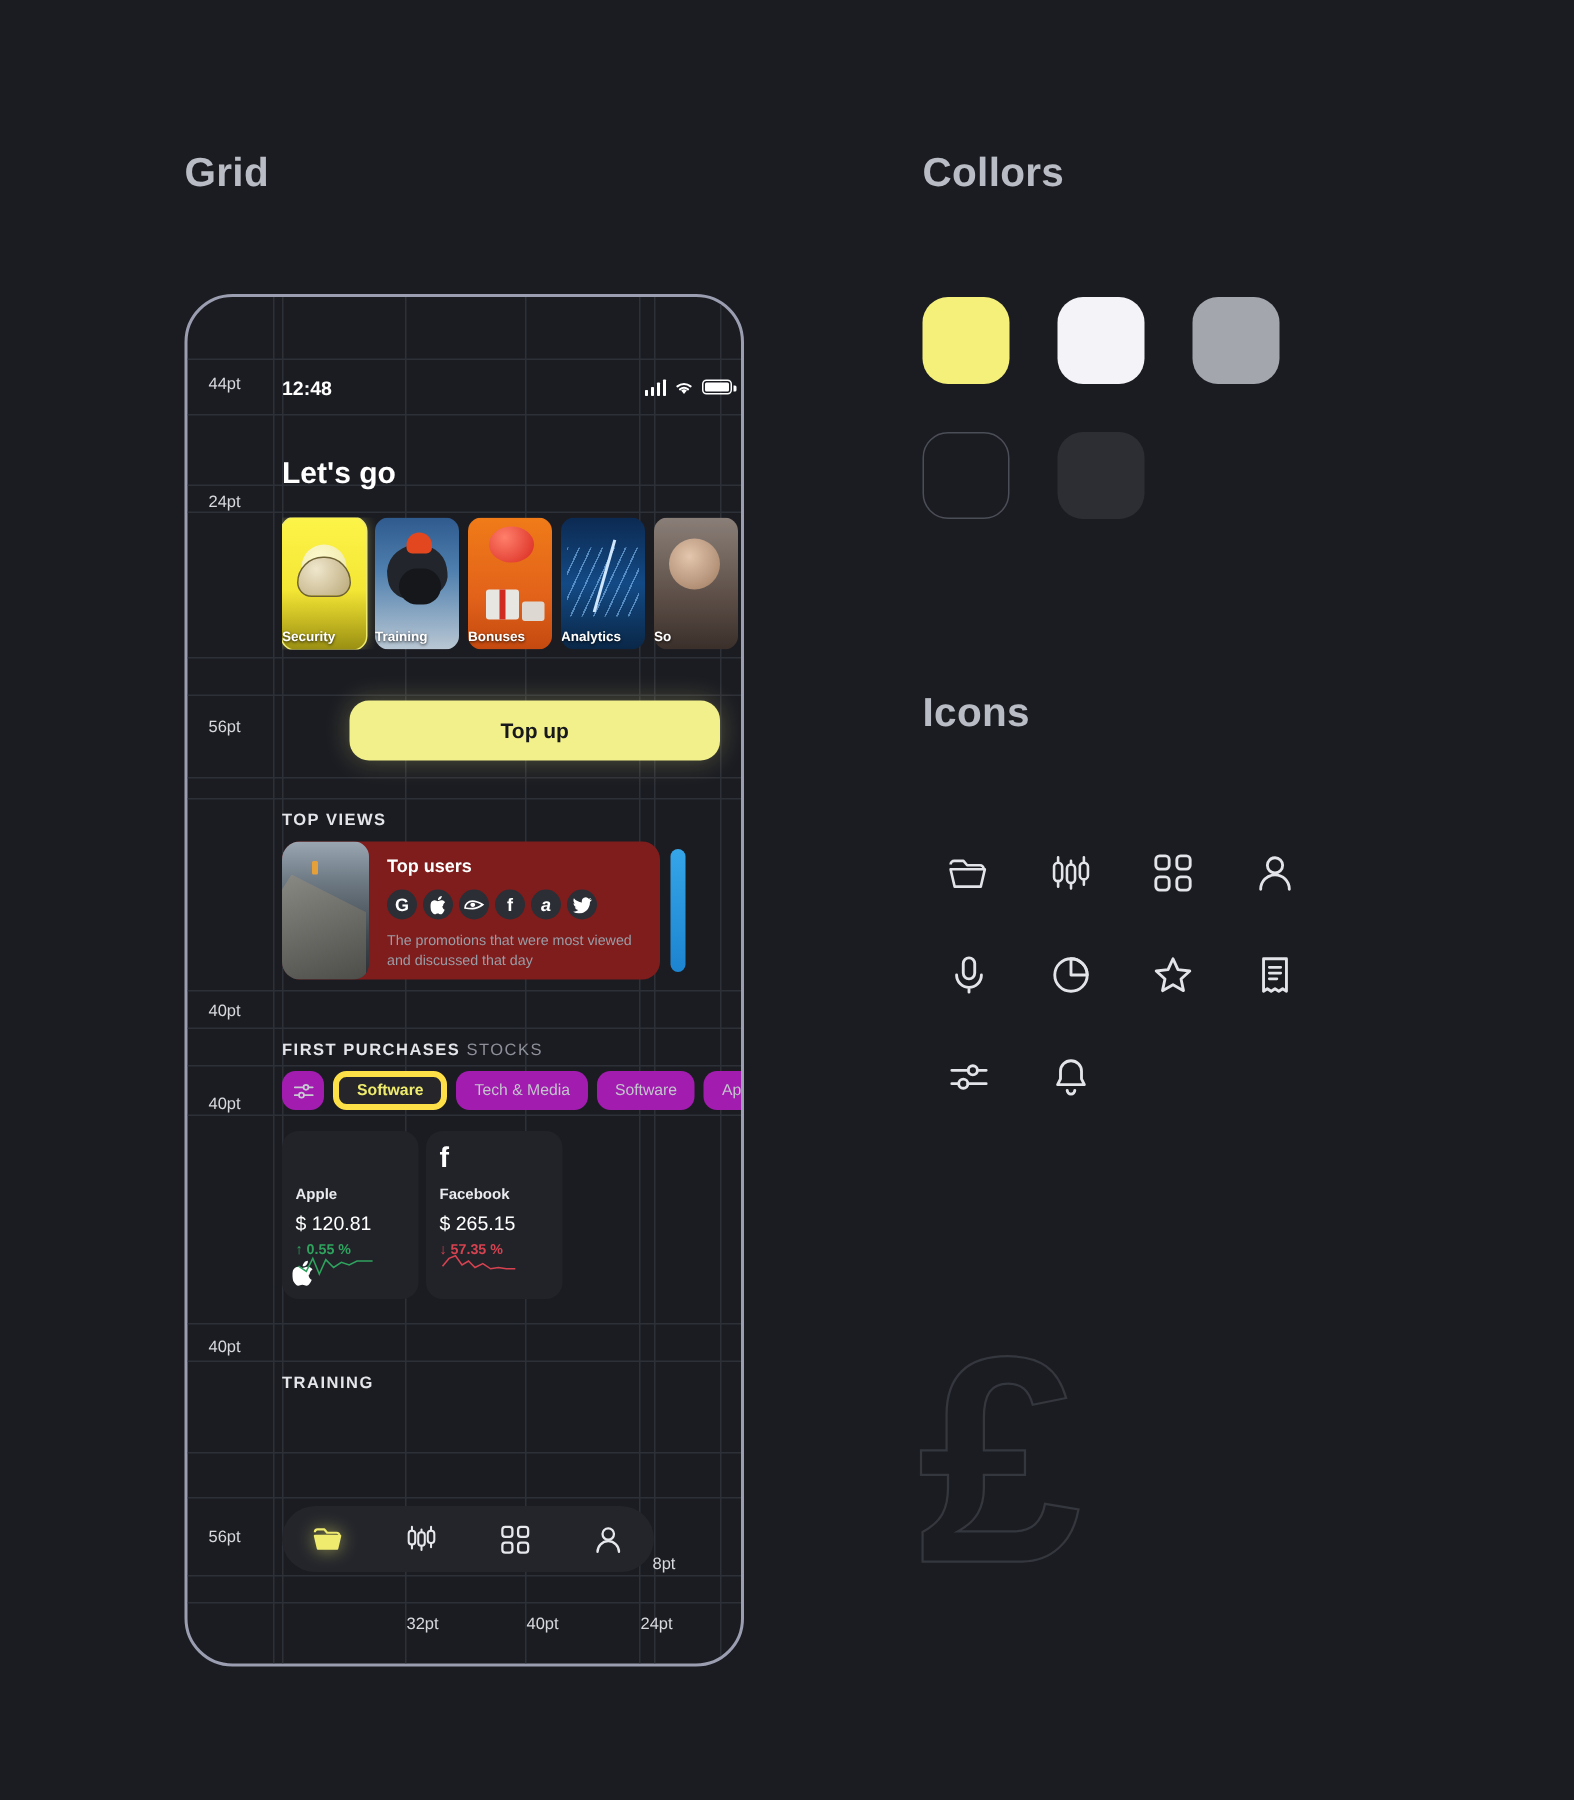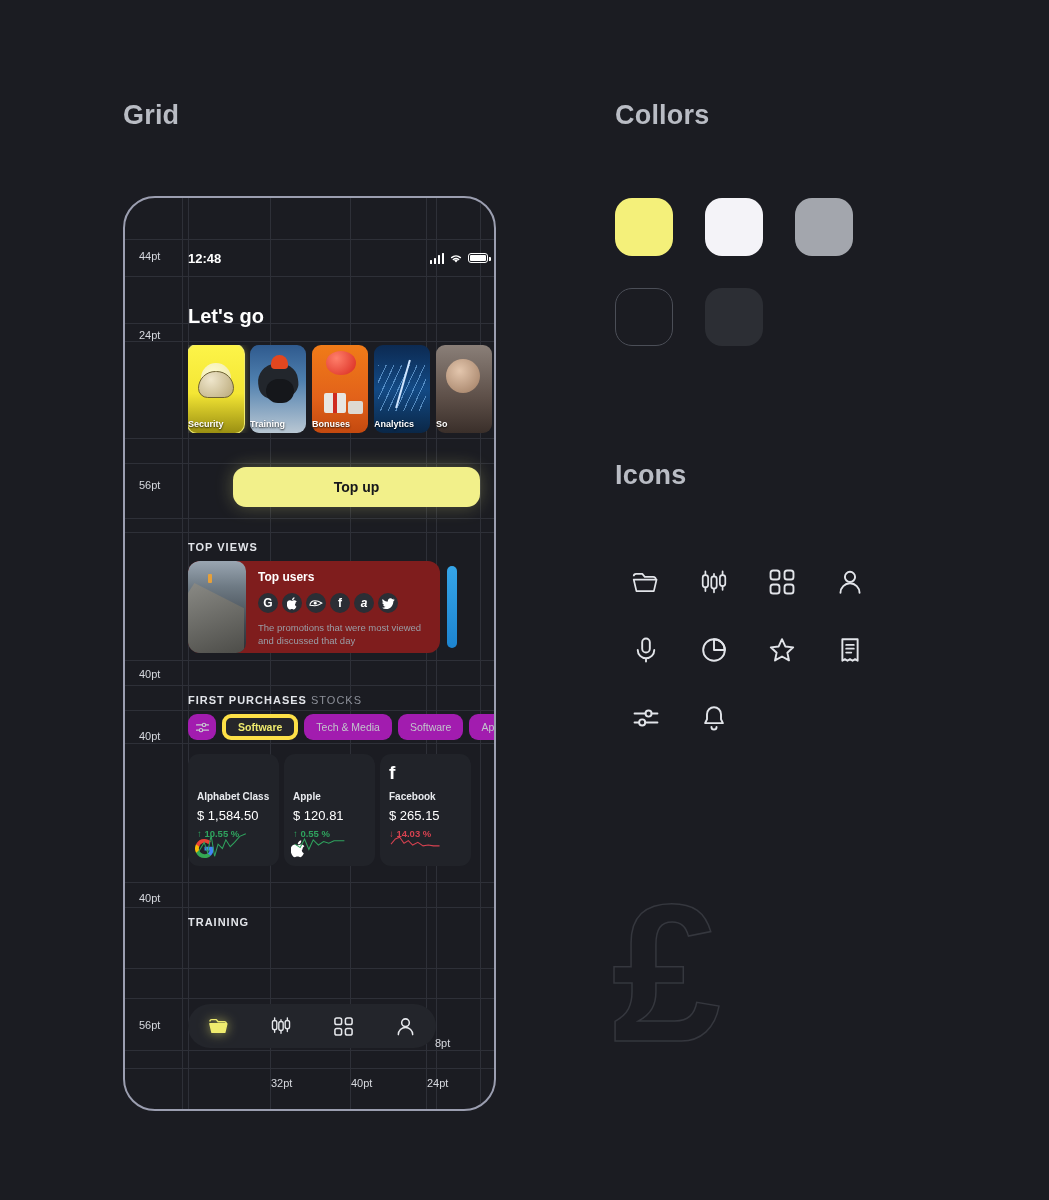--- a/index.html
+++ b/index.html
@@ -373,52 +373,36 @@
       </div>
       <div class="chip active">Software</div>
       <div class="chip">Tech &amp; Media</div>
       <div class="chip">Software</div>
       <div class="chip">Ap</div>
     </div>
 
     <div id="stocks">
       <div class="stock">
         <div class="logo">
-          <svg width="19" height="19" viewBox="0 0 20 20">
-            <path d="M19.6 10.2c0-.7-.1-1.4-.2-2H10v3.8h5.4a4.6 4.6 0 0 1-2 3v2.5h3.2c1.9-1.7 3-4.3 3-7.3z" fill="#4285f4"></path>
-            <path d="M10 20c2.7 0 5-.9 6.6-2.5l-3.2-2.5c-.9.6-2 1-3.4 1-2.6 0-4.8-1.8-5.6-4.1H1.1v2.6A10 10 0 0 0 10 20z" fill="#34a853"></path>
-            <path d="M4.4 11.9a6 6 0 0 1 0-3.8V5.5H1.1a10 10 0 0 0 0 9l3.3-2.6z" fill="#fbbc05"></path>
-            <path d="M10 4c1.5 0 2.8.5 3.8 1.5l2.9-2.9C15 .9 12.7 0 10 0A10 10 0 0 0 1.1 5.5l3.3 2.6C5.2 5.8 7.4 4 10 4z" fill="#ea4335"></path>
-          </svg>
-        </div>
-        <div class="nm">Alphabet Class</div>
-        <div class="pr">$ 1,584.50</div>
-        <div class="ch" style="color:#2fa35e">↑ 10.55 %</div>
-        <svg width="60" height="26" viewBox="0 0 60 30">
-          <polyline id="spark0" fill="none" stroke="#2fa35e" stroke-width="1.2" points="0,22 6,12 10,24 14,4 18,28 22,14 27,19 31,9 36,17 41,12 47,5 54,2"></polyline>
-        </svg>
-      </div>
-      <div class="stock">
-        <div class="logo">
           <svg width="15" height="18" viewBox="0 0 11 13">
               <path d="M8.4 6.9c0-1.6 1.3-2.4 1.4-2.4-.8-1.1-2-1.3-2.4-1.3-1-.1-2 .6-2.5.6s-1.3-.6-2.1-.6C1.7 3.2.7 3.9.2 5c-1 1.8-.3 4.5.7 6 .5.7 1.1 1.5 1.9 1.5.8 0 1-.5 2-.5s1.2.5 2 .5 1.3-.7 1.8-1.4c.6-.8.8-1.6.8-1.6s-1.5-.6-1.5-2.3zM6.9 2.2c.4-.5.7-1.2.6-1.9-.6 0-1.4.4-1.8.9-.4.4-.8 1.1-.7 1.8.7.1 1.4-.3 1.9-.8z" fill="#fff"></path>
             </svg>
         </div>
         <div class="nm">Apple</div>
         <div class="pr">$ 120.81</div>
         <div class="ch" style="color:#2fa35e">↑ 0.55 %</div>
         <svg width="60" height="26" viewBox="0 0 60 30">
           <polyline id="spark1" fill="none" stroke="#2fa35e" stroke-width="1.2" points="0,14 6,18 11,8 16,20 21,9 27,15 33,11 39,13 45,10 51,10 57,10"></polyline>
         </svg>
       </div>
       <div class="stock">
         <div class="logo" style="font-size:19px;font-weight:bold;">f</div>
         <div class="nm">Facebook</div>
         <div class="pr">$ 265.15</div>
-        <div class="ch" style="color:#d64250">↓ 14.03 %</div>
+        <div class="ch" style="color:#d64250">↓ 57.35 %</div>
         <svg width="60" height="26" viewBox="0 0 60 30">
           <polyline id="spark2" fill="none" stroke="#d64250" stroke-width="1.2" points="0,14 5,8 10,6 15,13 20,10 25,15 31,12 37,16 43,15 49,16 56,16"></polyline>
         </svg>
       </div>
     </div>
 
     <div class="lbl" id="lbl-training">TRAINING</div>
 
     <div id="navbar">
       <div class="ni" style="filter:drop-shadow(0 0 6px rgba(239,235,110,.6))">

